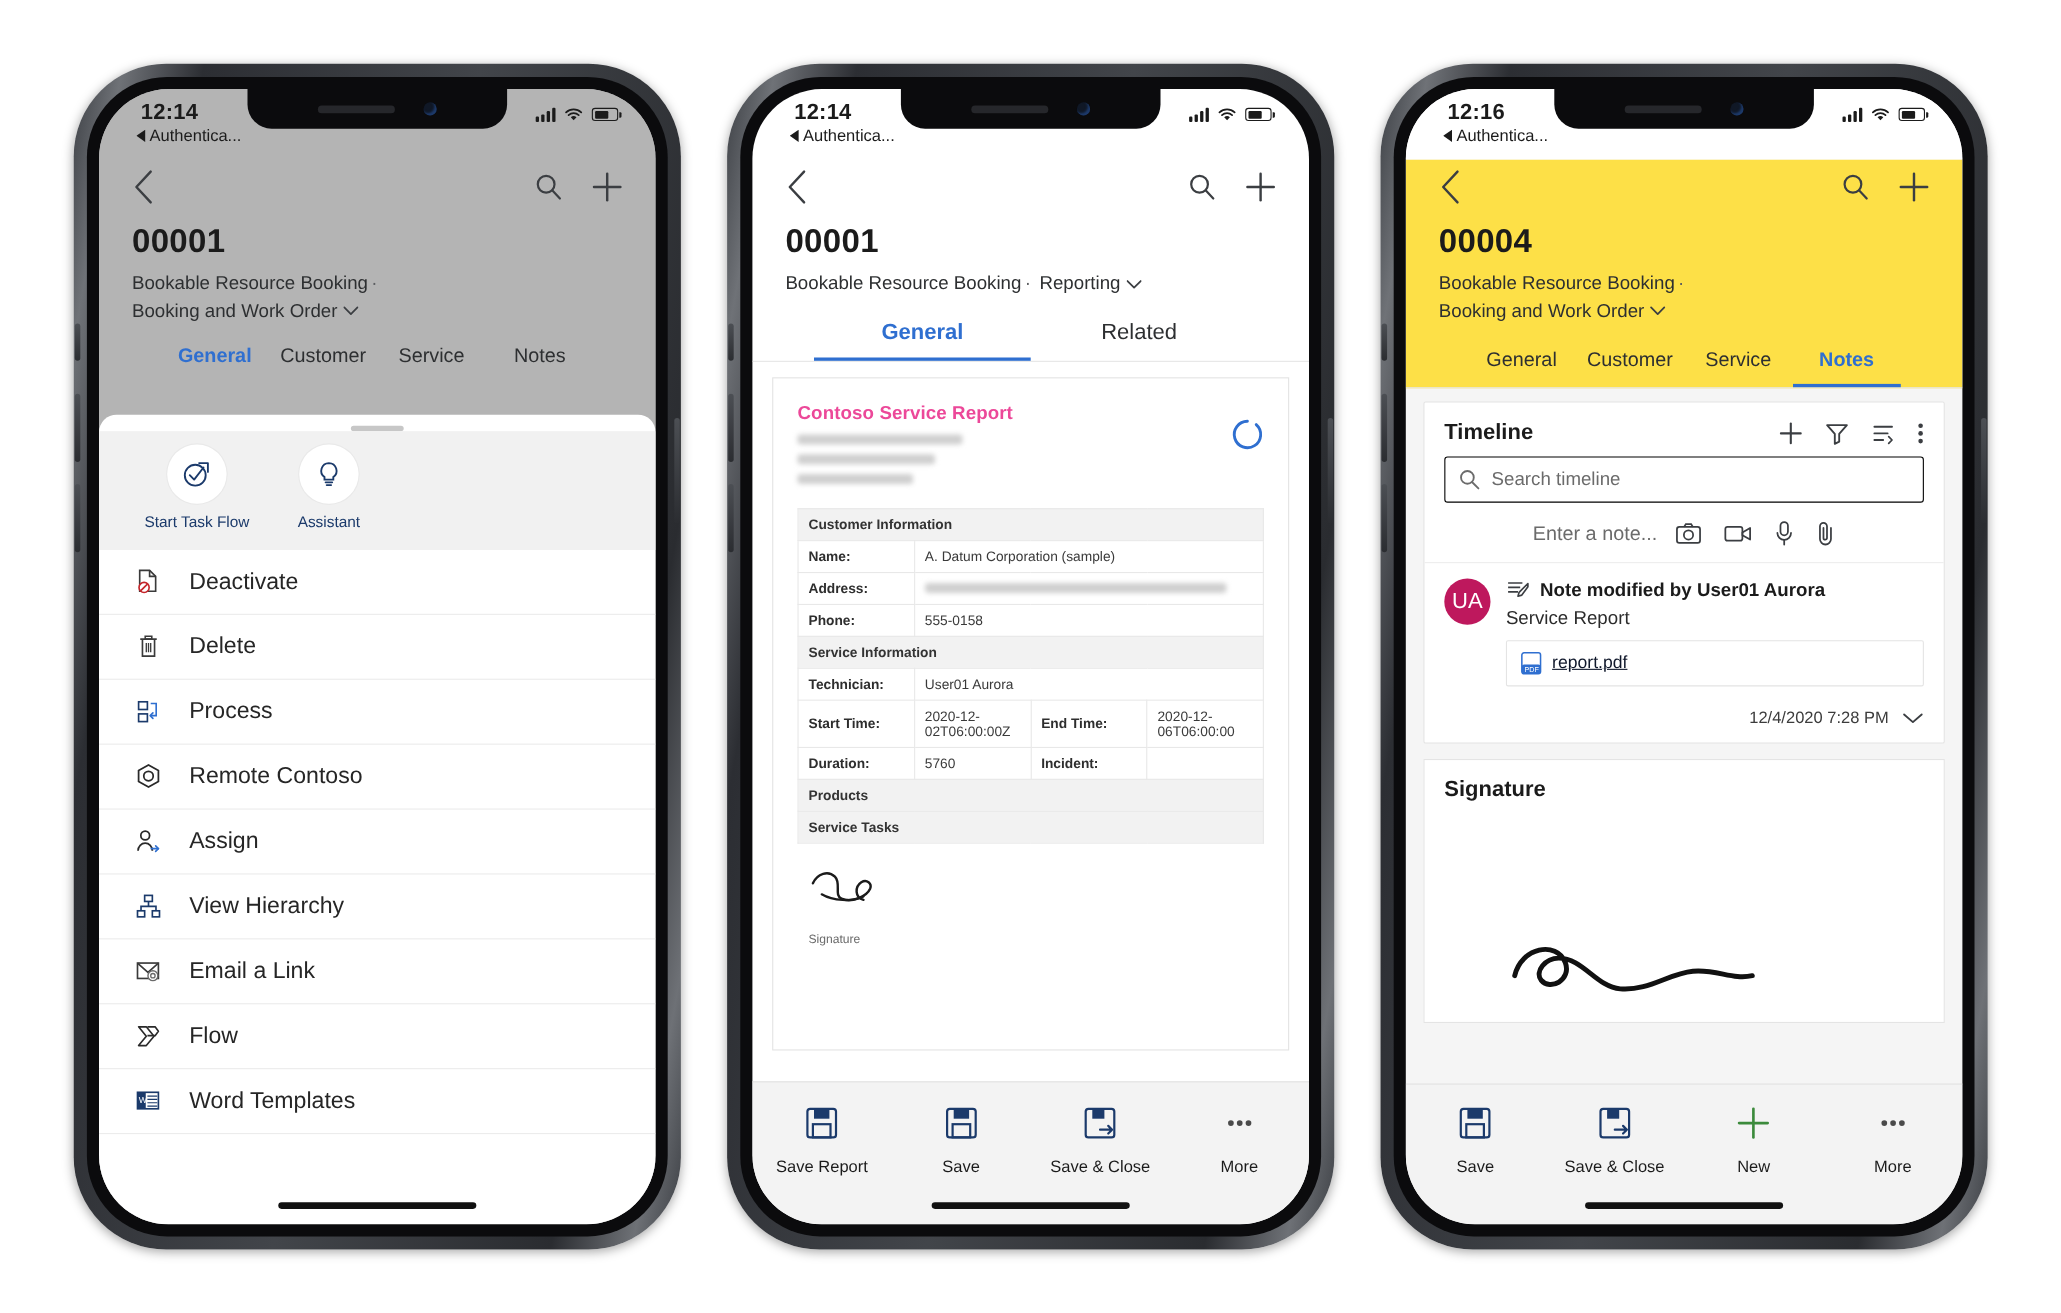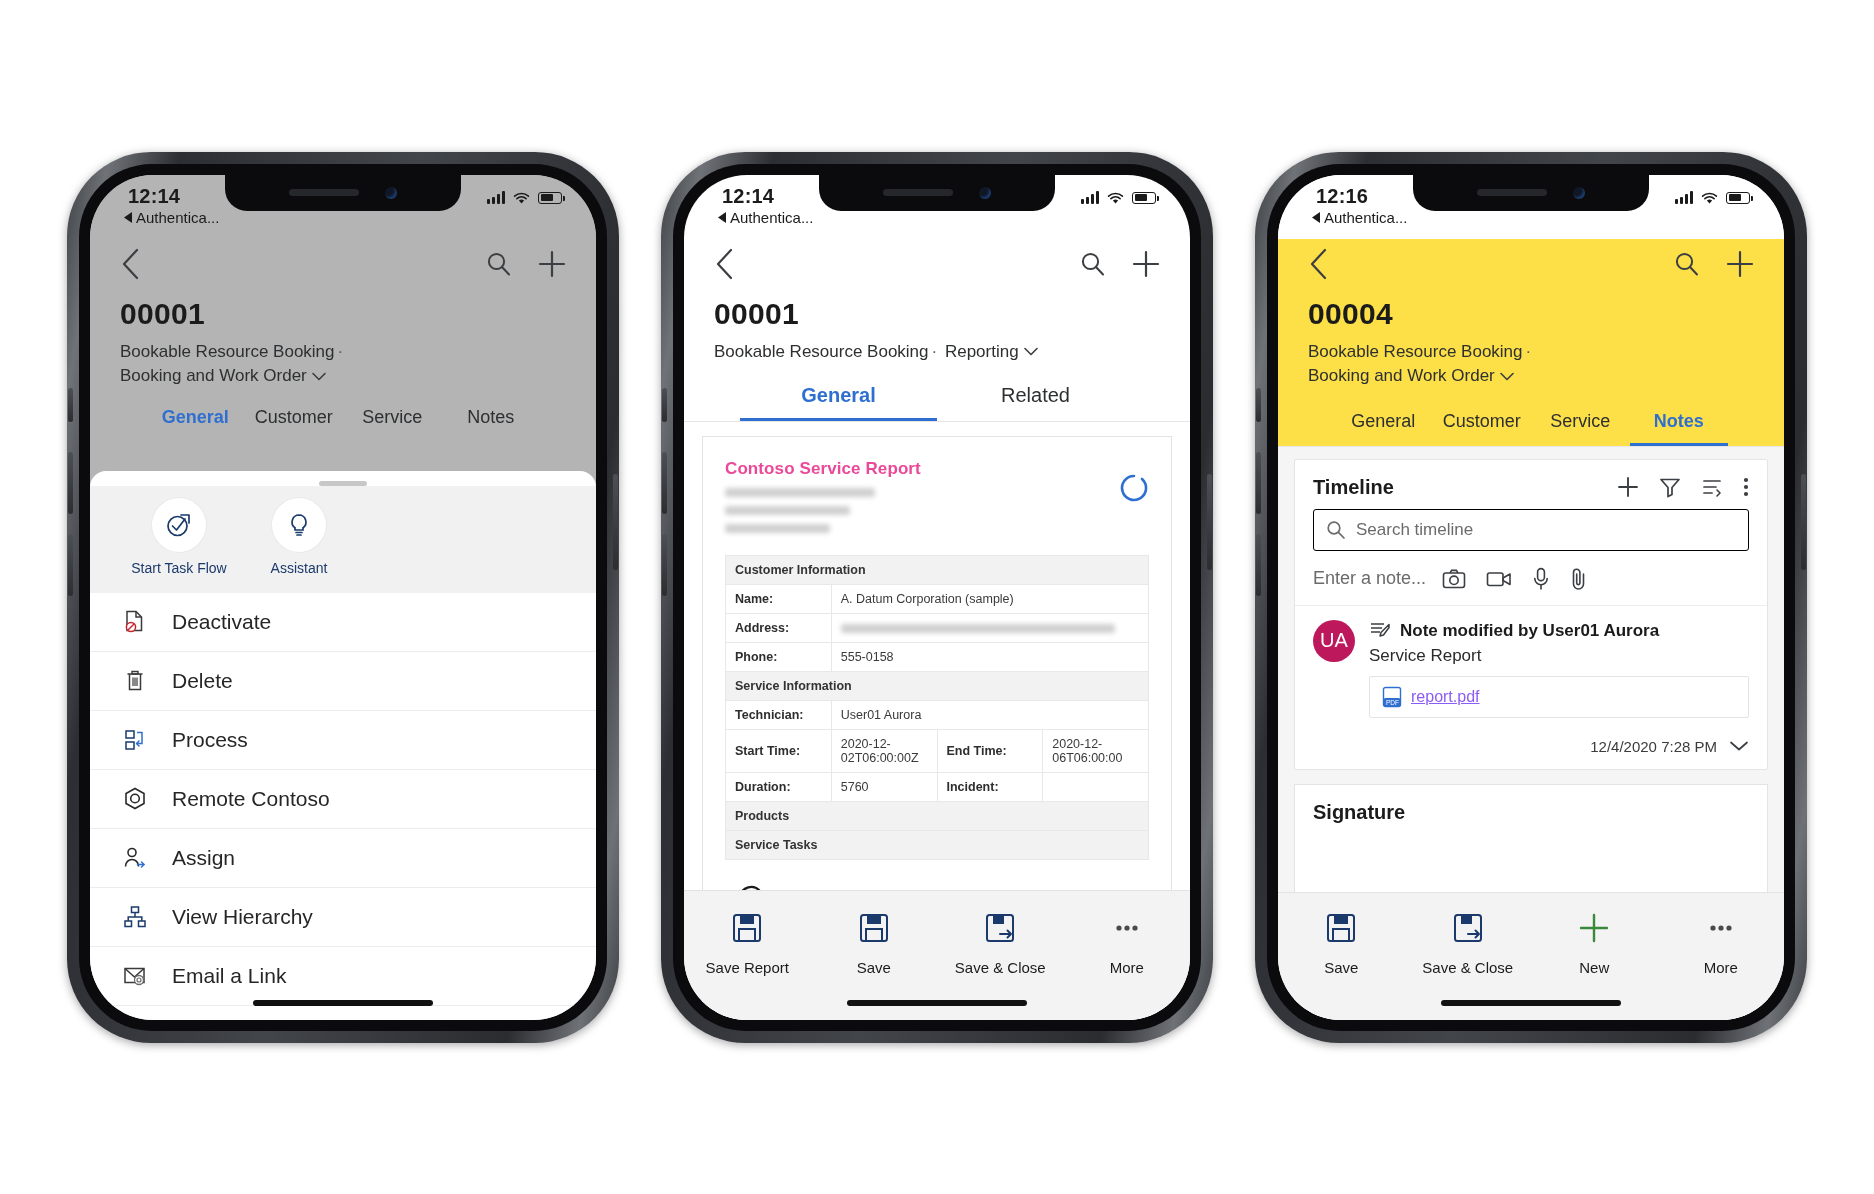--- a/index.html
+++ b/index.html
@@ -5,21 +5,21 @@
   * { box-sizing: border-box; margin: 0; padding: 0; }
   body {
     width: 1874px; height: 1194px;
     background: #ffffff;
     font-family: "Liberation Sans", sans-serif;
     overflow: hidden;
   }
   .stage { position: relative; width: 1874px; height: 1194px; display: flex; justify-content: center; align-items: center; gap: 42px; }
 
   
-  .phone { position: relative; width: 552px; height: 891px; flex: 0 0 auto; }
+  .phone { position: relative; width: 552px; height: 1078px; flex: 0 0 auto; }
   .phone-body {
     position: absolute; inset: 0;
     border-radius: 84px;
     background: linear-gradient(100deg,#3a3d42 0%, #6f7277 6%, #2c2e33 16%, #42454a 50%, #2a2c30 84%, #6e7176 94%, #3a3d42 100%);
     box-shadow: 0 2px 10px rgba(0,0,0,.35);
   }
   .phone-inner-ring {
     position: absolute; left: 12px; top: 12px; right: 12px; bottom: 12px;
     border-radius: 73px;
     background: #0b0b0d;
@@ -141,30 +141,30 @@
   .p3 .screen { background: #f5f5f5; }
   .card { background: #fff; border: 1px solid #e4e4e4; margin: 12px 16px 0 16px; border-radius: 2px; }
   .card-hdr { display: flex; align-items: center; justify-content: space-between; padding: 16px 18px 10px 18px; }
   .card-title { font-size: 20px; font-weight: bold; color: #1b1b1b; }
   .card-acts { display: flex; align-items: center; gap: 20px; }
   .search-box {
     margin: 0 18px; height: 42px; border: 1px solid #000000; border-radius: 3px;
     display: flex; align-items: center; gap: 10px; padding: 0 12px;
     font-size: 17px; color: #6b6b6b;
   }
-  .note-entry { display: flex; align-items: center; justify-content: flex-start; padding: 16px 18px 14px 18px; border-bottom: 1px solid #ededed; gap: 16px; }
+  .note-entry { display: flex; align-items: center; justify-content: center; padding: 16px 18px 14px 18px; border-bottom: 1px solid #ededed; gap: 16px; }
   .note-entry .ph { font-size: 18px; color: #6b6b6b; }
   .note-entry .acts { display: flex; align-items: center; gap: 20px; }
   .tl-item { display: flex; gap: 14px; padding: 14px 18px 10px 18px; }
   .avatar { width: 42px; height: 42px; border-radius: 50%; background: #be185d; color: #fff; font-size: 20px; display: flex; align-items: center; justify-content: center; flex: 0 0 auto; }
   .tl-main { flex: 1; }
   .tl-title { display: flex; align-items: center; gap: 9px; font-size: 17px; font-weight: bold; color: #1b1b1b; }
   .tl-sub { font-size: 17px; color: #2b2b2b; margin-top: 4px; }
   .attach { margin-top: 10px; border: 1px solid #e4e4e4; border-radius: 2px; padding: 9px 12px; display: flex; align-items: center; gap: 9px; }
-  .attach a { font-size: 16px; color: #8b5cf6; text-decoration: underline; }
+  .attach a { font-size: 16px; color: #0f172a; text-decoration: underline; }
   .tl-time { display: flex; align-items: center; justify-content: flex-end; gap: 12px; font-size: 15px; color: #3c3c3c; padding: 10px 18px 14px 0; }
   .sig-card { background: #fff; border: 1px solid #e4e4e4; margin: 14px 16px 0 16px; height: 240px; position: relative; }
   .sig-card .t { font-size: 20px; font-weight: bold; color: #1b1b1b; padding: 16px 18px; }
   .cmdbar3 { position: absolute; left: 0; right: 0; bottom: 0; height: 128px; background: #f3f3f3; border-top: 1px solid #e2e2e2; display: flex; align-items: flex-start; justify-content: space-around; padding-top: 12px; }
 </style>
 </head>
 <body>
 
 <div class="stage">
 

